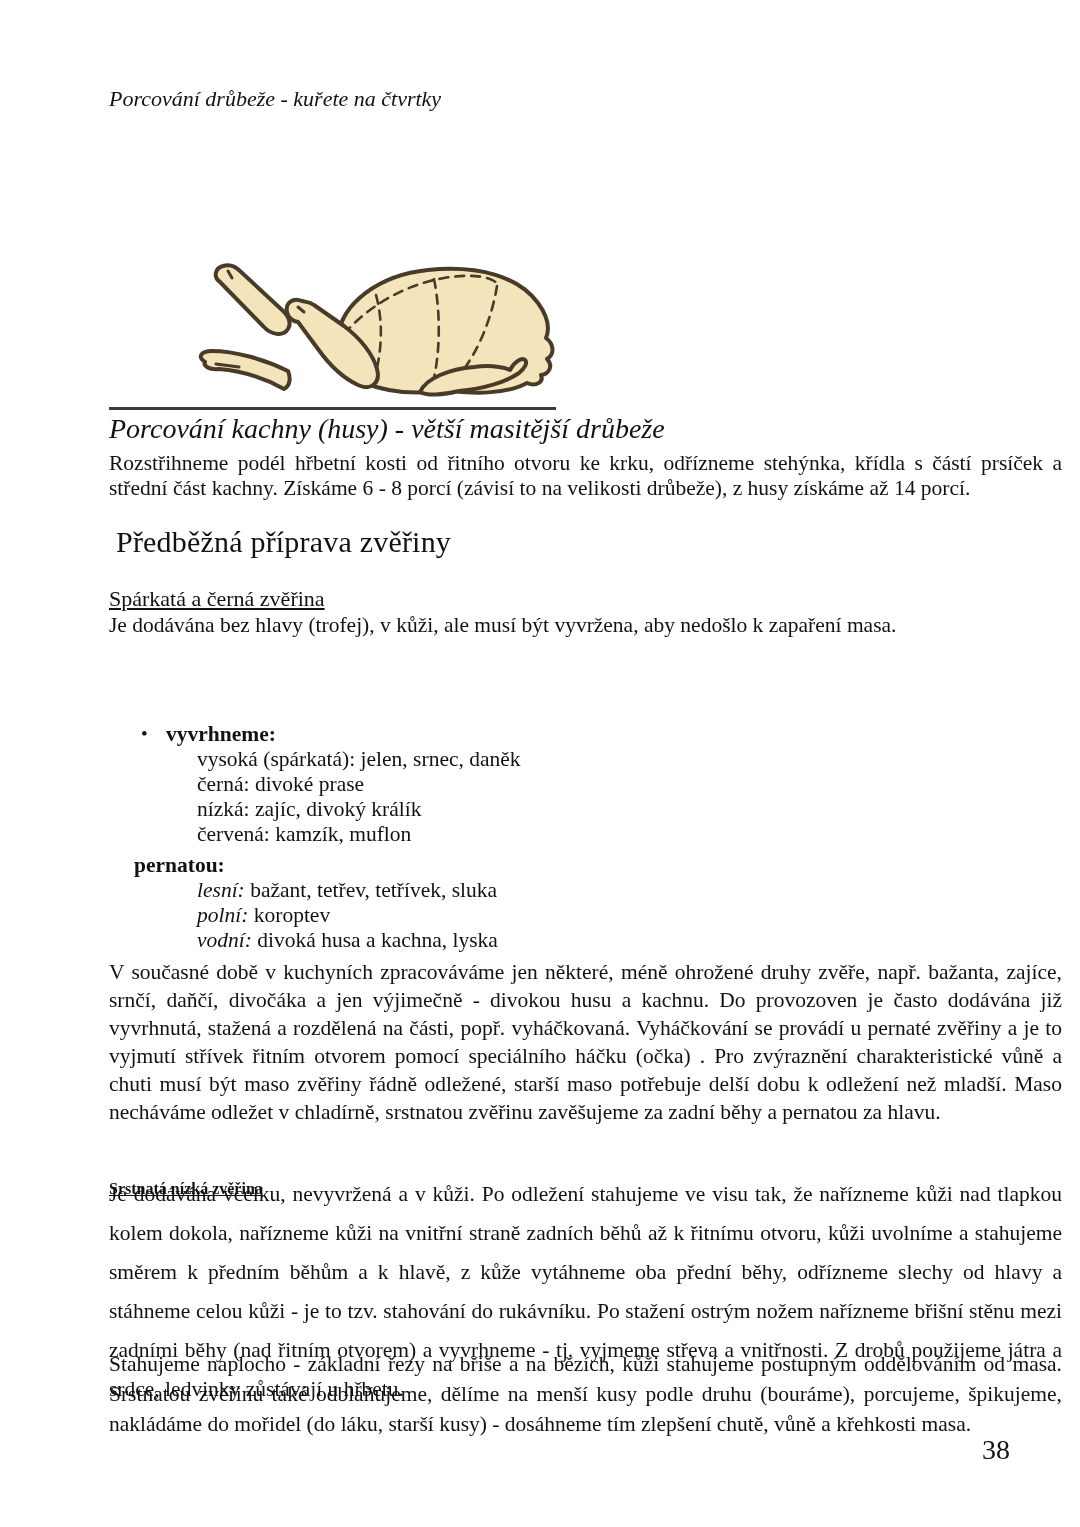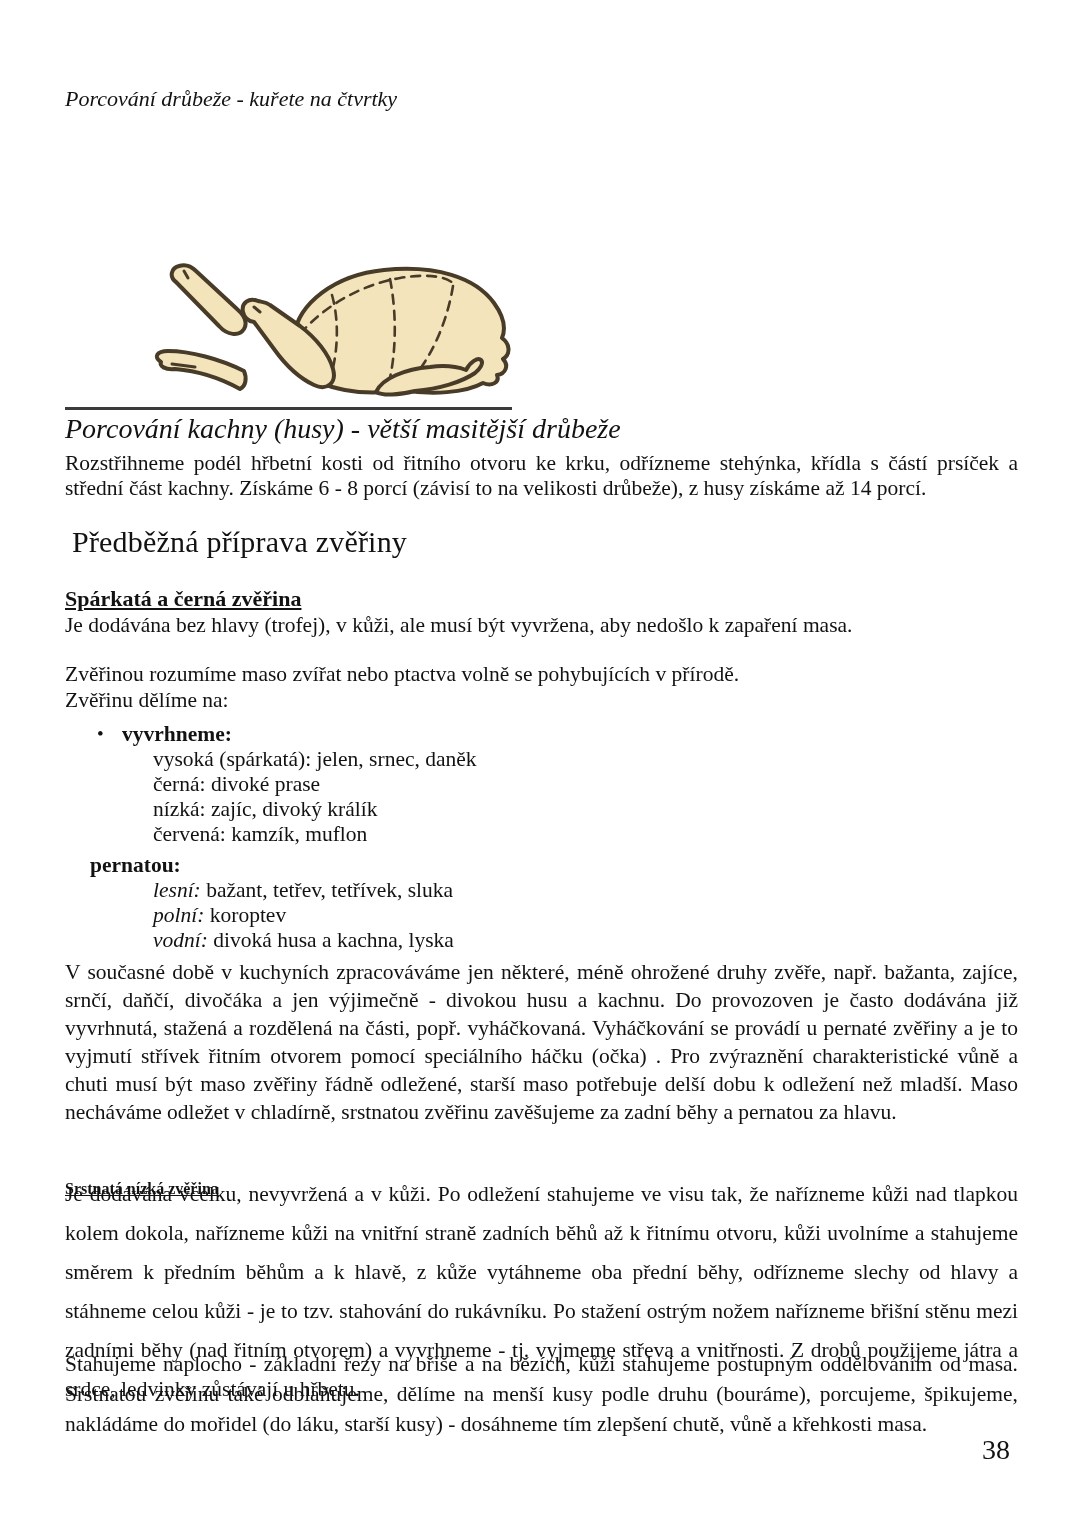--- a/index.html
+++ b/index.html
@@ -4,32 +4,32 @@
 <style>
   html,body{margin:0;padding:0;background:#ffffff;}
   .page{
     position:relative;
     width:1080px;height:1527px;
     background:#ffffff;
     font-family:"Liberation Serif", serif;
     color:#121212;
     overflow:hidden;
   }
-  .abs{position:absolute;}
+  .abs{position:absolute;margin-left:44px;}
   .italic{font-style:italic;}
   .bold{font-weight:bold;}
   .body-text{font-size:21.5px;}
   .justify{text-align:justify;text-justify:inter-word;}
   #title-top{left:65px;top:86px;font-size:22px;font-style:italic;}
   #figure-illustration{left:148px;top:262px;}
   #figure-rule{left:65px;top:407px;width:447px;height:0;border-top:3px solid #3b3b3b;}
   #figure-caption{left:65px;top:413px;font-size:28px;font-style:italic;}
   #para-duck{left:65px;top:451px;width:953px;line-height:25px;}
   #heading-main{left:72px;top:525px;font-size:30px;font-weight:normal;letter-spacing:.2px;}
-  #subheading-sparkata{left:65px;top:586px;font-size:22px;font-weight:bold;text-decoration:underline;}
+  #subheading-sparkata{left:65px;top:586px;font-size:22px;font-weight:normal;text-decoration:underline;}
   #para-sparkata{left:65px;top:613px;width:953px;line-height:25px;}
   #intro-block{left:65px;top:662px;width:953px;line-height:25.5px;}
   #list-block{left:65px;top:721px;width:953px;line-height:25px;}
   .bullet-line{padding-left:32px;}
   .bullet-glyph{display:inline-block;width:25px;font-size:19px;vertical-align:1px;}
   .sub-item{padding-left:88px;}
   .pernatou-label{padding-left:25px;margin-top:6px;}
   #para-processing{left:65px;top:958px;width:953px;line-height:28px;}
   #subheading-nizka{left:65px;top:1180px;font-size:16px;font-weight:bold;text-decoration:underline;}
   #para-nizka-1{left:65px;top:1175px;width:953px;line-height:39px;}
@@ -108,24 +108,20 @@
   <div id="figure-caption" class="abs">Porcování kachny (husy) - větší masitější drůbeže</div>
 
   <div id="para-duck" class="abs body-text justify">Rozstřihneme podél hřbetní kosti od řitního otvoru ke krku, odřízneme stehýnka, křídla s částí prsíček a střední část kachny. Získáme 6 - 8 porcí (závisí to na velikosti drůbeže), z husy získáme až 14 porcí.</div>
 
   <div id="heading-main" class="abs">Předběžná příprava zvěřiny</div>
 
   <div id="subheading-sparkata" class="abs">Spárkatá a černá zvěřina</div>
 
   <div id="para-sparkata" class="abs body-text">Je dodávána bez hlavy (trofej), v kůži, ale musí být vyvržena, aby nedošlo k zapaření masa.</div>
 
-  <div id="intro-block" class="abs body-text">
-    <div>Zvěřinou rozumíme maso zvířat nebo ptactva volně se pohybujících v přírodě.</div>
-    <div>Zvěřinu dělíme na:</div>
-  </div>
 
   <div id="list-block" class="abs body-text">
     <div class="bullet-line">
       <span class="bullet-glyph">•</span><span class="bold">vyvrhneme:</span>
     </div>
     <div class="sub-item">vysoká (spárkatá): jelen, srnec, daněk</div>
     <div class="sub-item">černá: divoké prase</div>
     <div class="sub-item">nízká: zajíc, divoký králík</div>
     <div class="sub-item">červená: kamzík, muflon</div>
     <div class="pernatou-label bold">pernatou:</div>

